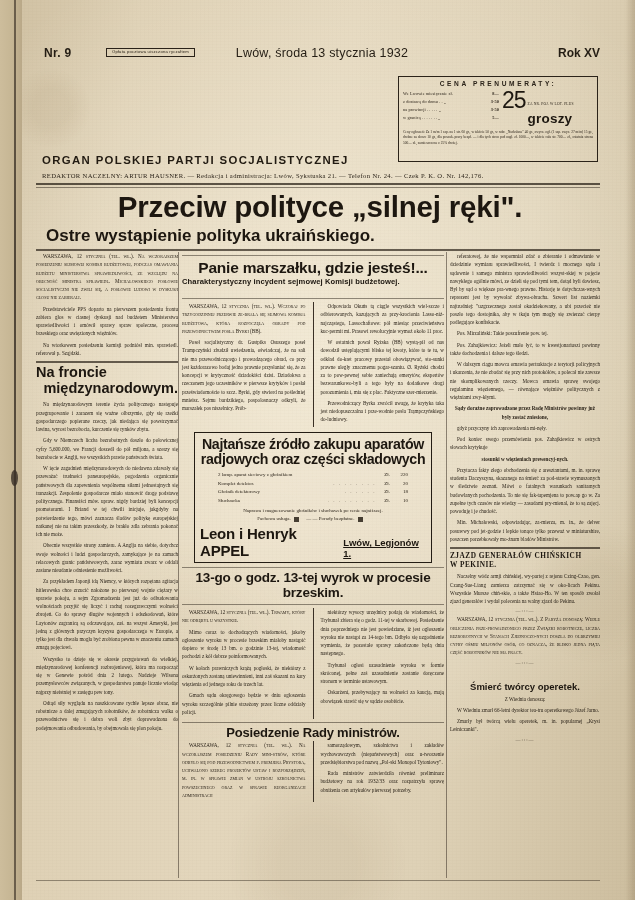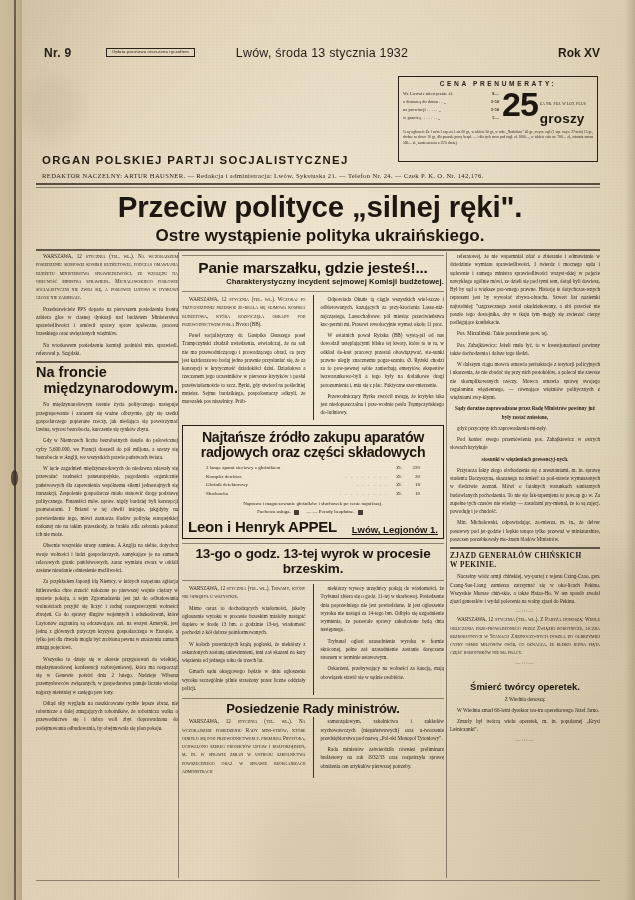--- a/index.html
+++ b/index.html
@@ -110,37 +110,37 @@
   .pb-title{
     text-align:center;font-family:"Liberation Sans",sans-serif;
     font-size:6.6px;letter-spacing:2.6px;font-weight:700;color:#2b2319;margin-bottom:3px;
   }
   .pb-main{display:flex;align-items:flex-start;gap:3px;}
   .pb-rates{flex:0 0 96px;}
   .pb-rate{display:flex;font-size:4.3px;line-height:1.85;color:#2b2319;letter-spacing:.1px;white-space:nowrap;}
   .pb-rate .lbl{flex:1;overflow:hidden;}
   .pb-rate .val{width:22px;text-align:right;font-weight:700;}
   .pb-big{display:flex;align-items:flex-start;padding-top:1px;}
-  .pb-25{font-family:"Liberation Sans",sans-serif;font-weight:700;font-size:34px;line-height:.82;letter-spacing:-1px;color:#1d1710;}
+  .pb-25{font-family:"Liberation Sans",sans-serif;font-weight:400;font-size:23px;line-height:.82;letter-spacing:-1px;color:#1d1710;}
   .pb-side{padding-left:2px;}
   .pb-side .tiny{font-size:3.6px;letter-spacing:.2px;color:#2b2319;white-space:nowrap;}
   .pb-gr{font-family:"Liberation Sans",sans-serif;font-weight:700;font-size:13.5px;letter-spacing:.2px;color:#1d1710;line-height:1;margin-top:1px;}
   .pb-foot{margin-top:3px;font-size:3.5px;line-height:1.5;text-align:justify;color:#2b2319;}
 
   
   .hl-main{
     top:192px;left:46px;width:548px;
     font-family:"Liberation Sans",sans-serif;
     font-weight:700;font-size:29.5px;letter-spacing:-.2px;
     text-align:center;color:#1d1710;line-height:1.04;
   }
   .hl-sub{
     top:226px;left:46px;width:548px;
     font-family:"Liberation Sans",sans-serif;
-    font-weight:700;font-size:17px;text-align:center;color:#1d1710;
+    font-weight:700;font-size:17px;text-align:left;color:#1d1710;
   }
   .rule-hl{top:249px;left:36px;width:564px;height:1.6px;background:#2c2419;opacity:.7;}
 
   
   .col{position:absolute;top:252px;}
   .colA{left:36px;width:142px;}
   .colB{left:182px;width:262px;}
   .colC{left:450px;width:150px;}
   .vrule{position:absolute;top:252px;width:1px;background:#3a3025;opacity:.55;}
   .vr1{left:178px;height:626px;}
@@ -164,25 +164,25 @@
   .h-sans{
     font-family:"Liberation Sans",sans-serif;font-weight:700;color:#1d1710;
     text-align:center;line-height:1.1;
   }
   .hA{font-size:14.5px;margin:2px 0 4px;text-align:left;}
   .hA .l2{display:block;text-align:right;}
   .rule-t{height:1.6px;background:#2c2419;opacity:.7;margin:4px 0 2px;}
   .rule-thin{height:1px;background:#2c2419;opacity:.5;margin:3px 0;}
 
   .hB{font-size:15.5px;margin:1px 0 1px;letter-spacing:-.2px;}
-  .hB-sub{font-family:"Liberation Sans",sans-serif;font-weight:700;font-size:7.6px;text-align:right;color:#1d1710;margin-bottom:5px;letter-spacing:.1px;}
+  .hB-sub{font-family:"Liberation Sans",sans-serif;font-weight:700;font-size:7.6px;text-align:left;color:#1d1710;margin-bottom:12px;letter-spacing:.1px;}
 
   
   .adbox{
-    border:1.6px solid #241d14;padding:4px 5px 3px;margin:5px 0 4px;box-sizing:border-box;
+    border:1.6px solid #241d14;padding:4px 5px 3px;margin:5px 12px 4px;box-sizing:border-box;
     background:rgba(255,250,235,.10);
   }
   .ad-h{
     font-family:"Liberation Sans",sans-serif;font-weight:700;font-size:14.2px;
     text-align:center;color:#1d1710;line-height:1.12;letter-spacing:-.3px;
   }
   .ad-list{margin:3px 0 2px;padding:0 18px;}
   .ad-row{display:flex;font-size:5px;line-height:1.7;color:#2a2218;}
   .ad-row .nm{flex:1;white-space:nowrap;overflow:hidden;}
   .ad-row .dots{flex:0 0 auto;letter-spacing:1.6px;opacity:.7;overflow:hidden;white-space:nowrap;max-width:70px;}

